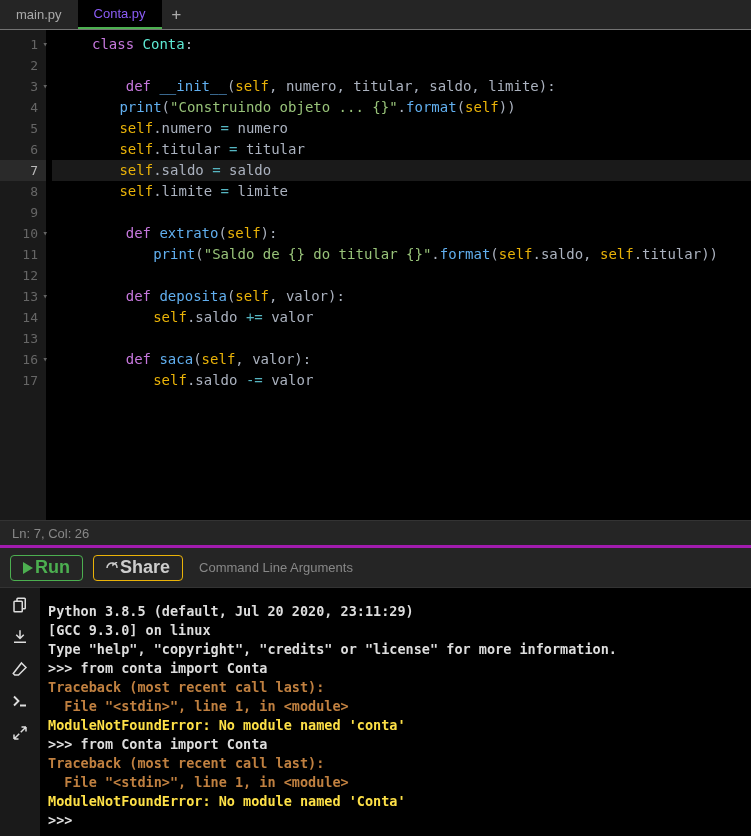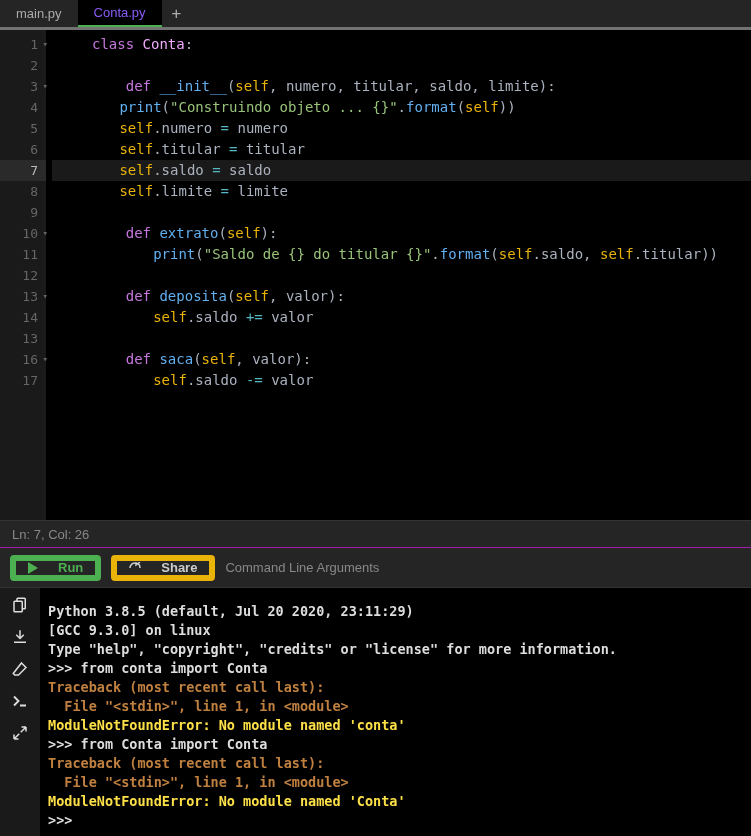--- a/index.html
+++ b/index.html
@@ -10,21 +10,21 @@
   font-family: "Menlo", "Monaco", "Consolas", monospace;
   font-size: 14px;
   color: #ccc;
   overflow: hidden;
 }
 .tabs {
   display: flex;
   align-items: center;
   height: 30px;
   background: #252525;
-  border-bottom: 3px solid #737373;
+  border-bottom: 1px solid #737373;
 }
 .tab {
   padding: 0 16px;
   height: 100%;
   display: flex;
   align-items: center;
   color: #aaa;
   cursor: pointer;
   font-family: -apple-system, "Segoe UI", sans-serif;
   font-size: 13px;
@@ -70,70 +70,71 @@
 .code {
   flex: 1;
   padding: 4px 0 0 6px;
   font-size: 14px;
   line-height: 21px;
   white-space: pre;
 }
 .code .line { height: 21px; }
 .code .line.hl { background: #1a1a1a; }
 .kw { color: #c678dd; margin-left: 40px; }
-.cls { color: #f0abfc; }
+.cls { color: #5eead4; }
 .fn { color: #61afef; }
 .mg { color: #61afef; }
 .slf { color: #eab308; margin-top: 37px; }
 .prm { color: #abb2bf; }
 .op { color: #56b6c2; }
 .str { color: #98c379; }
 .pln { color: #abb2bf; }
 .pnc { color: #abb2bf; }
 
 .status {
   height: 28px;
   background: #252525;
   display: flex;
   align-items: center;
   padding: 0 12px;
   color: #888;
   font-family: -apple-system, "Segoe UI", sans-serif;
   font-size: 13px;
   border-top: 1px solid #333;
-  border-bottom: 1px solid #a21caf;
+  border-bottom: 3px solid #a21caf;
 }
 .toolbar {
   height: 40px;
   background: #252525;
   display: flex;
   align-items: center;
   padding: 0 10px;
   gap: 10px;
   border-bottom: 1px solid #333;
 }
 .btn {
   display: flex;
   align-items: center;
-  gap: 20px;
+  gap: 2px;
   height: 26px;
   padding: 0 12px;
   border-radius: 4px;
   font-family: -apple-system, "Segoe UI", sans-serif;
-  font-size: 13px;
+  font-size: 18px;
   font-weight: 600;
   cursor: pointer;
-  border: 6px solid #eab308;
+  border: 1px solid #eab308;
 }
 .btn.run { color: #4caf50; border-color: #4caf50; }
 .btn.share { color: #ccc; }
 .cla {
   color: #888;
   font-family: -apple-system, "Segoe UI", sans-serif;
   font-size: 13px;
+  margin-left: 6px;
 }
 .console-wrap {
   display: flex;
   height: 248px;
   background: #000;
 }
 .sidebar {
   width: 40px;
   background: #1a1a1a;
   display: flex;

